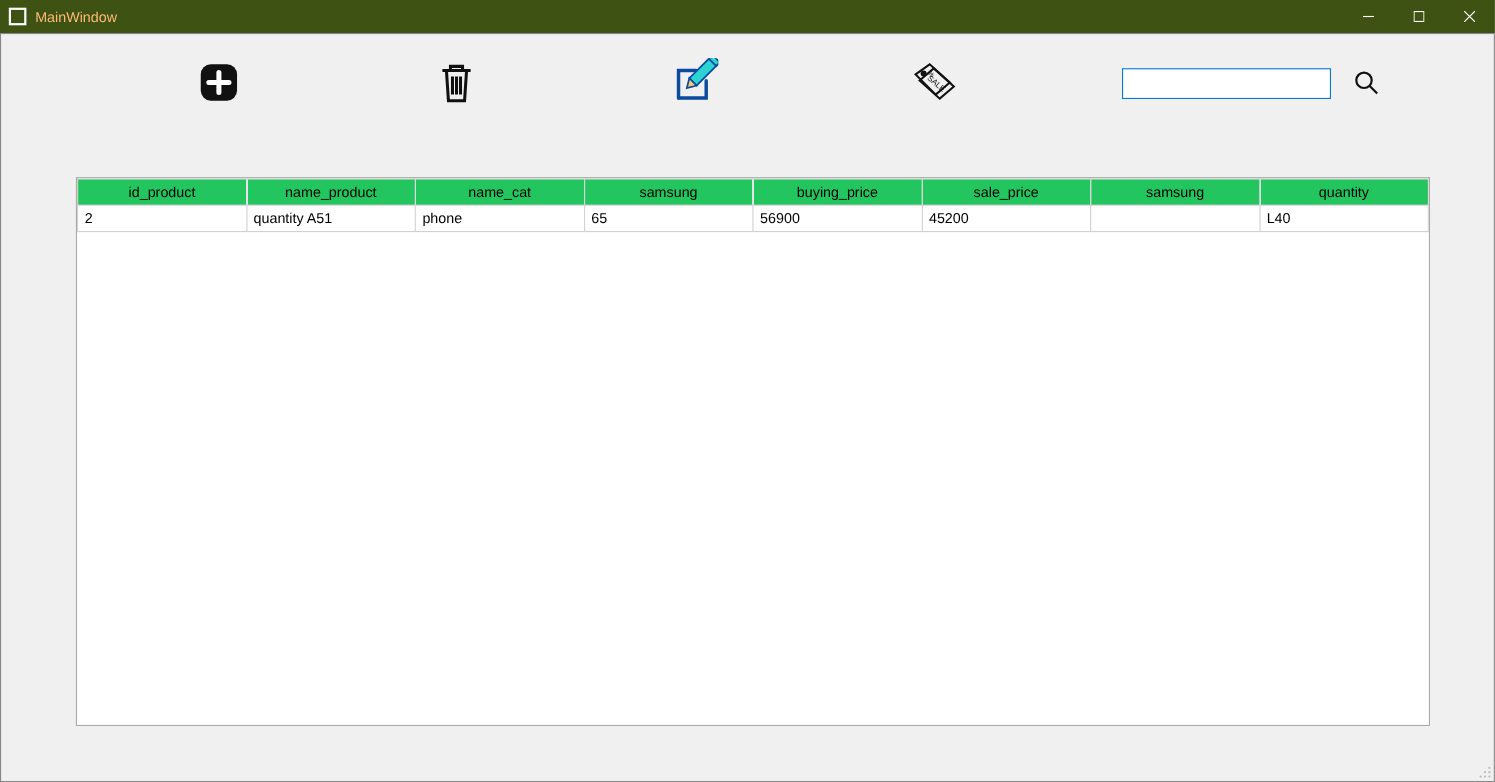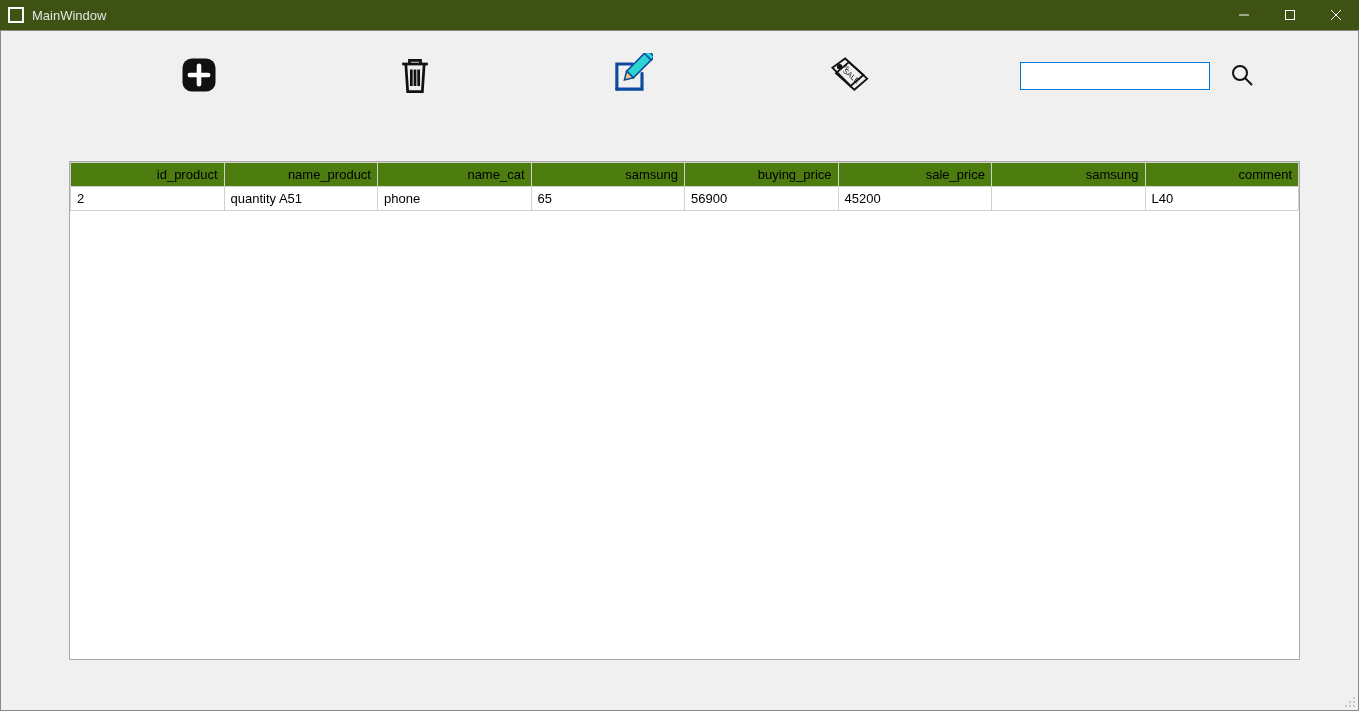--- a/index.html
+++ b/index.html
@@ -7,21 +7,21 @@
   body {
     font-family: "Segoe UI", Tahoma, sans-serif;
     font-size: 13px;
     background:#fff;
     overflow:hidden;
   }
   
   .titlebar {
     height:30px;
     background:#3e5313;
-    color:#e5e5e5;
+    color:#fdba74;
     display:flex;
     align-items:center;
     padding-left:8px;
     user-select:none;
   }
   .titlebar .app-icon {
     width:16px; height:16px;
     margin-right:8px;
     display:inline-block;
     background:#fff;
@@ -105,22 +105,22 @@
   th, td {
     border:1px solid #d0d0d0;
     padding:4px 6px;
     font-weight:normal;
     white-space:nowrap;
     overflow:hidden;
     text-overflow:ellipsis;
     height:24px;
   }
   th {
-    background:#4d7c0f;
-    text-align:right;
+    background:#22c55e;
+    text-align:center;
     font-size:13px;
     margin-top:36px;
   }
   td {
     background:#fff;
     text-align:left;
     font-size:13px;
   }
   
   .grip {
@@ -227,21 +227,21 @@
     <table>
       <thead>
         <tr>
           <th>id_product</th>
           <th>name_product</th>
           <th>name_cat</th>
           <th>samsung</th>
           <th>buying_price</th>
           <th>sale_price</th>
           <th>samsung</th>
-          <th>comment</th>
+          <th>quantity</th>
         </tr>
       </thead>
       <tbody>
         <tr>
           <td>2</td>
           <td>quantity A51</td>
           <td>phone</td>
           <td>65</td>
           <td>56900</td>
           <td>45200</td>

